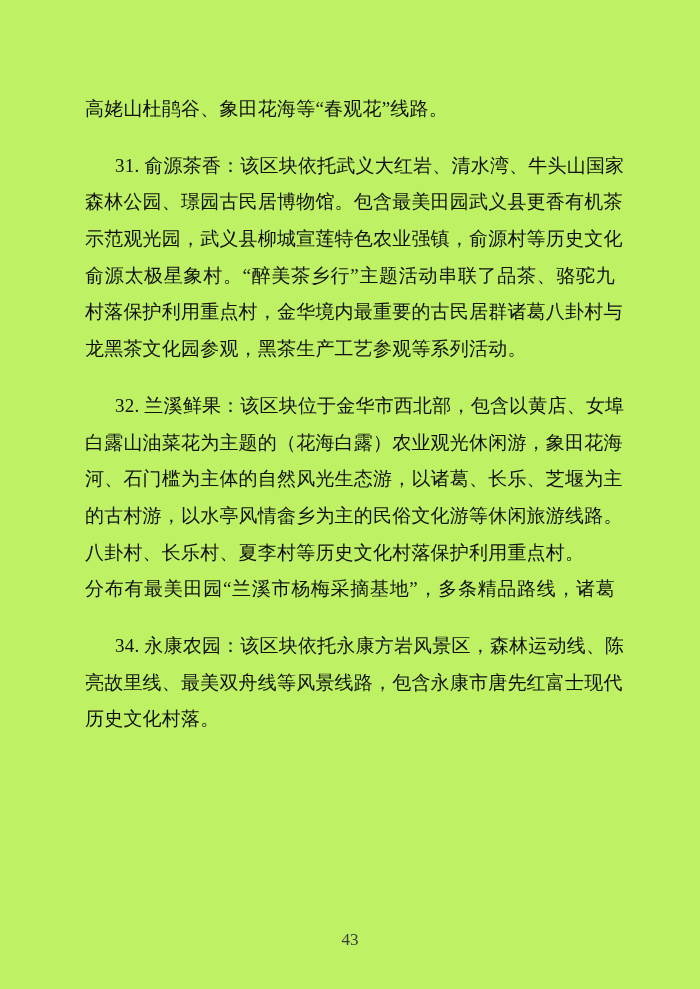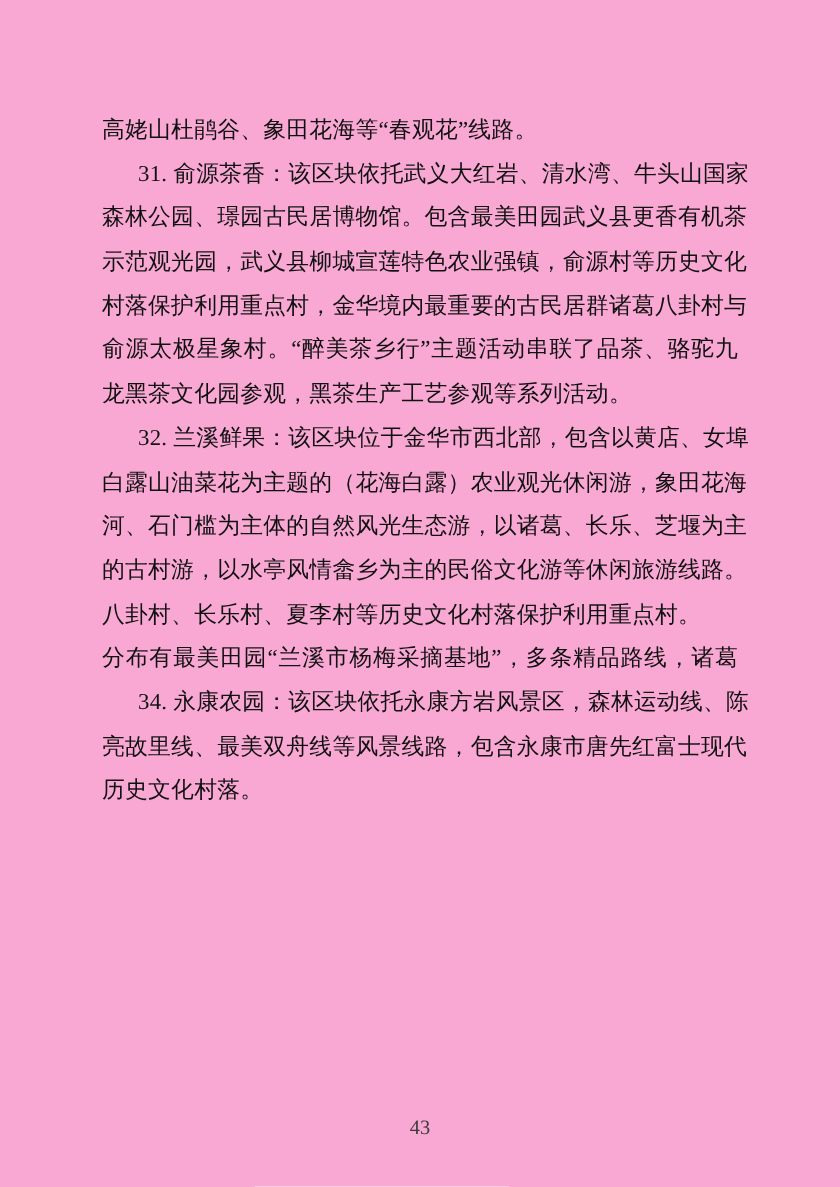--- a/index.html
+++ b/index.html
@@ -4,37 +4,37 @@
 <style>
   html, body {
     margin: 0;
     padding: 0;
     background: #ffffff;
   }
   .page {
     position: relative;
     width: 700px;
     height: 989px;
-    background: #f9a8d4;
+    background: #bef264;
     overflow: hidden;
     font-family: "Liberation Serif", "DejaVu Serif", serif;
     color: #111111;
   }
   .body-text {
     position: absolute;
     left: 85px;
     top: 91px;
     width: 530px;
   }
   .para {
     margin: 0;
     padding: 0;
   }
   .para + .para {
-    margin-top: 0;
+    margin-top: 20px;
   }
   .line {
     font-size: 19px;
     line-height: 36.7px;
     height: 36.7px;
     white-space: nowrap;
     text-align: justify;
     text-align-last: justify;
     letter-spacing: 0.2px;
   }
@@ -65,22 +65,22 @@
   <div class="body-text">
 
     <div class="para">
       <div class="line first final">高姥山杜鹃谷、象田花海等“春观花”线路。</div>
     </div>
 
     <div class="para indent">
       <div class="line first">31. 俞源茶香：该区块依托武义大红岩、清水湾、牛头山国家</div>
       <div class="line">森林公园、璟园古民居博物馆。包含最美田园武义县更香有机茶</div>
       <div class="line">示范观光园，武义县柳城宣莲特色农业强镇，俞源村等历史文化</div>
+      <div class="line">俞源太极星象村。“醉美茶乡行”主题活动串联了品茶、骆驼九</div>
       <div class="line">村落保护利用重点村，金华境内最重要的古民居群诸葛八卦村与</div>
-      <div class="line">俞源太极星象村。“醉美茶乡行”主题活动串联了品茶、骆驼九</div>
       <div class="line final">龙黑茶文化园参观，黑茶生产工艺参观等系列活动。</div>
     </div>
 
     <div class="para indent">
       <div class="line first">32. 兰溪鲜果：该区块位于金华市西北部，包含以黄店、女埠</div>
       <div class="line">白露山油菜花为主题的（花海白露）农业观光休闲游，象田花海</div>
       <div class="line">河、石门槛为主体的自然风光生态游，以诸葛、长乐、芝堰为主</div>
       <div class="line">的古村游，以水亭风情畲乡为主的民俗文化游等休闲旅游线路。</div>
       <div class="line final">八卦村、长乐村、夏李村等历史文化村落保护利用重点村。</div>
       <div class="line">分布有最美田园“兰溪市杨梅采摘基地”，多条精品路线，诸葛</div>

